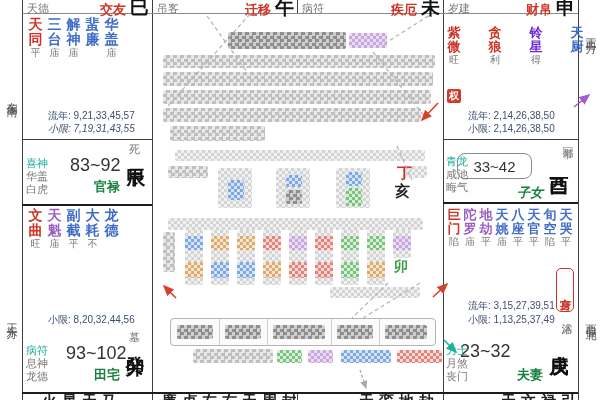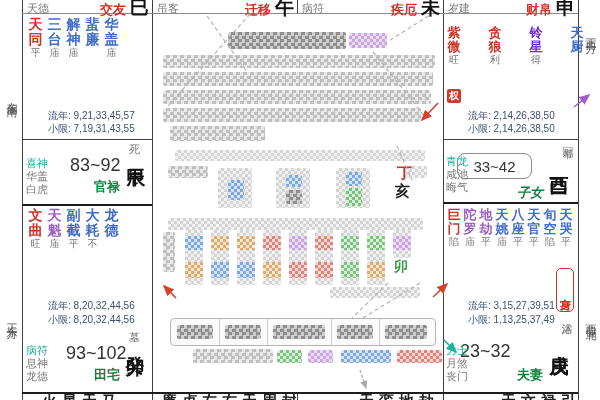--- a/index.html
+++ b/index.html
@@ -114,21 +114,21 @@
         <div class="star c-blue">
           <div class="sname">蜚廉</div>
           <div class="sbright"></div>
         </div>
         <div class="star c-blue">
           <div class="sname">华盖</div>
           <div class="sbright">庙</div>
         </div>
       </div>
     <div class="ln" style="left:25px;top:109px;">流年: 9,21,33,45,57</div>
-    <div class="ln" style="left:25px;top:122px;">小限: 7,19,31,43,55</div>
+    <div class="ln" style="left:25px;top:122px;font-style:italic;">小限: 7,19,31,43,55</div>
   </div>
 
   <div class="palace" style="left:153px;top:0;width:144px;height:14px;">
     <div class="hdr">
       <span class="god">吊客</span>
       <span class="hgrp">
         <span class="pname">迁移</span>
         <span class="branch">午</span>
       </span>
     </div>
@@ -225,21 +225,20 @@
         </div>
         <div class="star c-blue">
           <div class="sname">大耗</div>
           <div class="sbright">不</div>
         </div>
         <div class="star c-blue">
           <div class="sname">龙德</div>
           <div class="sbright"></div>
         </div>
       </div>
-    <div class="ln" style="left:25px;top:93px;">流年: 8,20,32,44,56</div>
     <div class="ln" style="left:25px;top:107px;">小限: 8,20,32,44,56</div>
     <div class="stage" style="left:106px;top:124px;">墓</div>
     <div class="gz" style="left:102px;top:135px;">癸卯</div>
     <div class="age" style="left:43px;top:137px;">93~102</div>
     <div class="pn2" style="left:71px;top:160px;">田宅</div>
     <div class="god-item teal" style="left:3px;top:138px;">病符</div>
     <div class="god-item" style="left:3px;top:151px;">息神</div>
     <div class="god-item" style="left:3px;top:164px;">龙德</div>
   </div>
 

